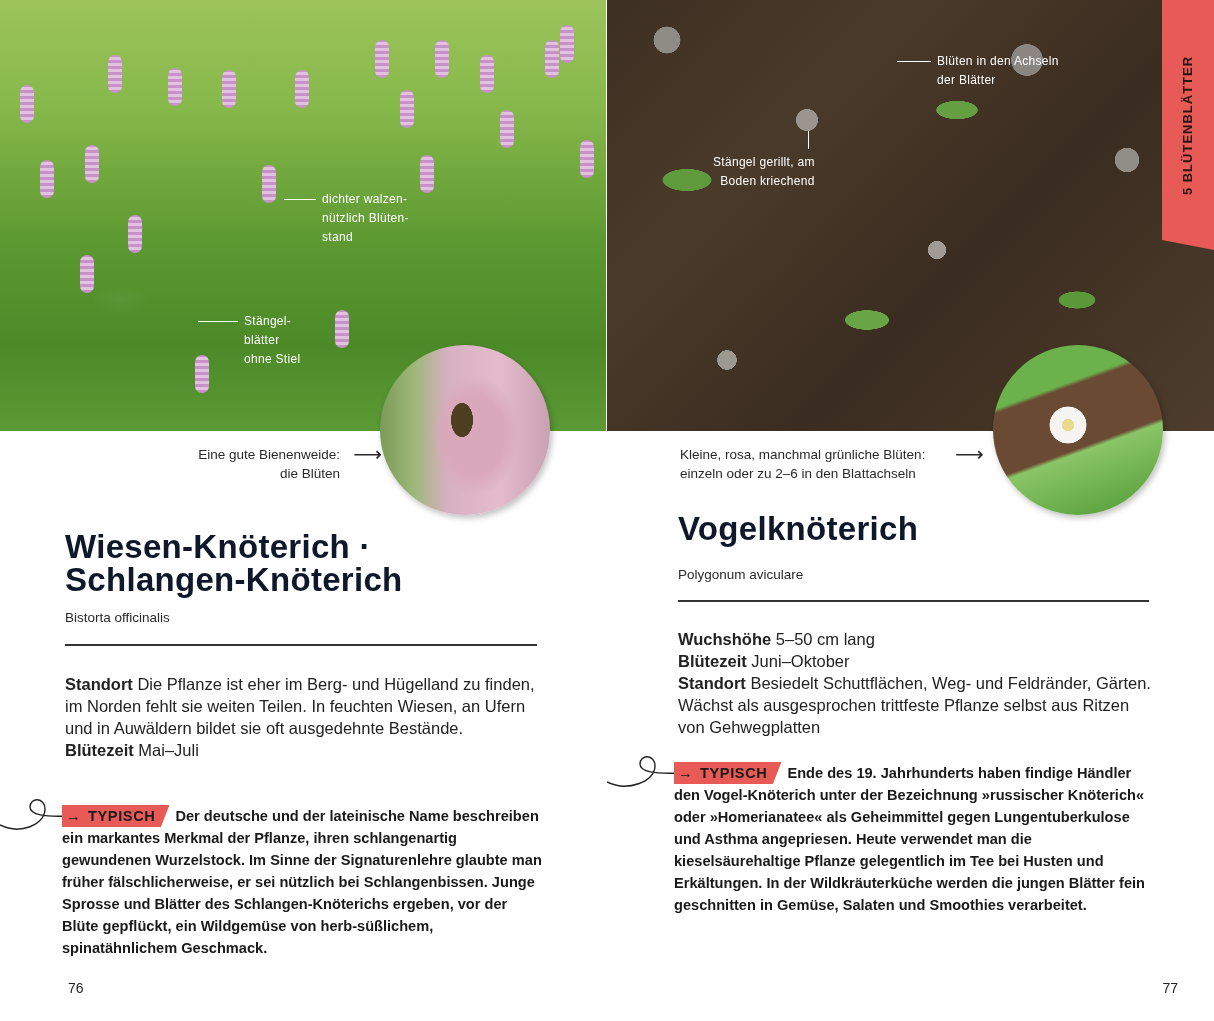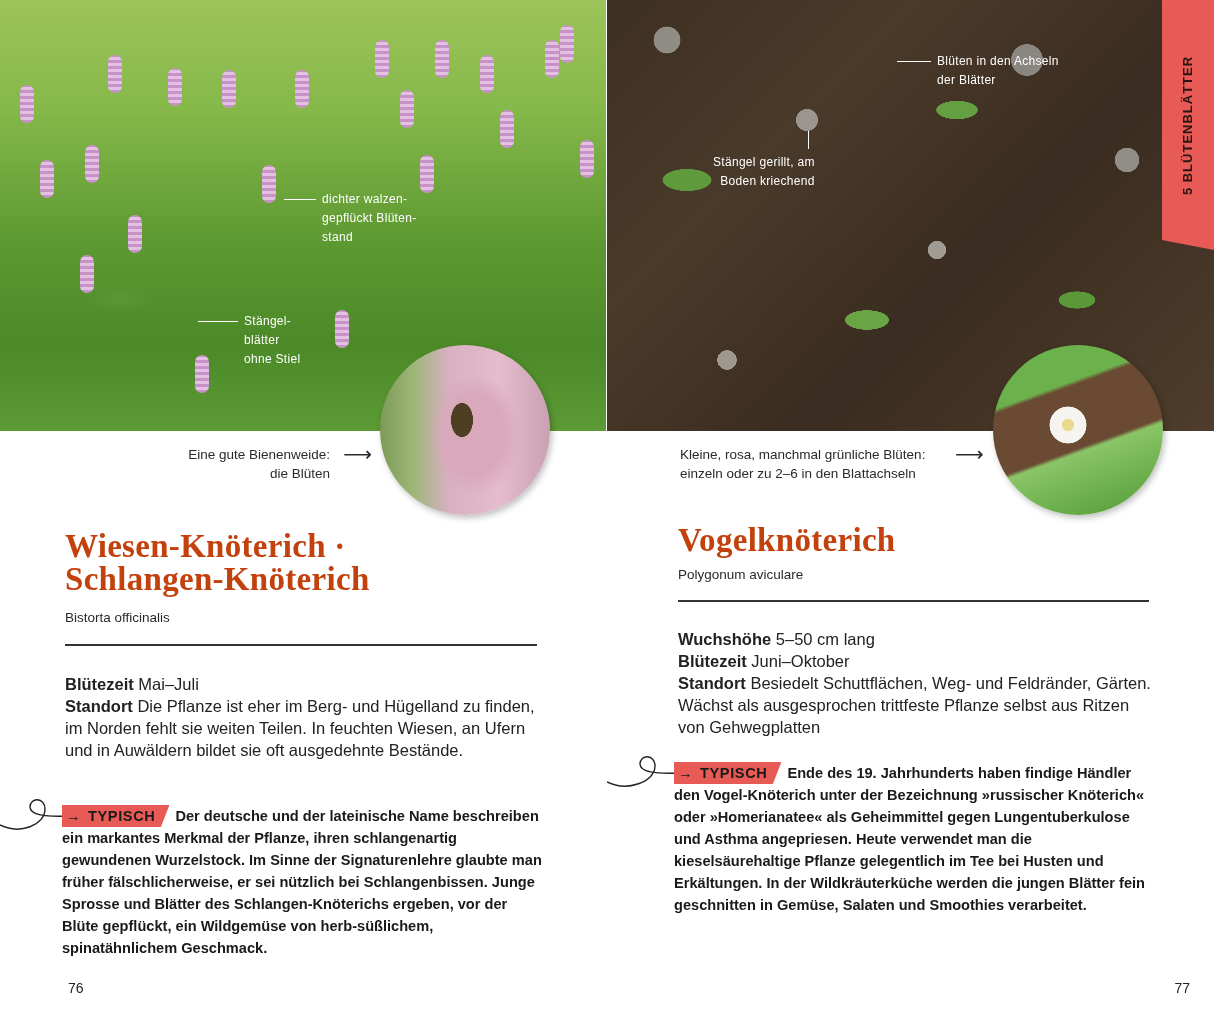--- a/index.html
+++ b/index.html
@@ -41,21 +41,21 @@
       radial-gradient(ellipse 60px 80px at 95px 90px, #d9a8bb 50%, transparent 75%),
       linear-gradient(90deg, #7c9a58 0%, #9db777 20%, #d7b0c1 40%, #e4bccc 70%, #caa0b3 100%); }
   .inset.flower { left: 993px; top: 345px; background:
       radial-gradient(circle 10px at 75px 80px, #e8dc8c 60%, transparent 62%),
       radial-gradient(circle 26px at 75px 80px, #f6f4f0 70%, transparent 72%),
       linear-gradient(160deg, #6cb24c 0%, #6cb24c 28%, #6b4a33 30%, #6b4a33 58%, #8ac567 60%, #4e9a32 100%); }
 
   .caption { position: absolute; font-size: 13.5px; line-height: 19px; color: #2a2a2a; }
   .caption .arrow { position: absolute; font-size: 20px; line-height: 19px; }
 
-  h1 { position: absolute; font-size: 33px; line-height: 33px; font-weight: bold; letter-spacing: 0.3px; color: #c2410c; font-family: Liberation Serif, serif; }
+  h1 { position: absolute; font-size: 33px; line-height: 33px; font-weight: bold; letter-spacing: 0.3px; color: #0f172a; }
   .latin { position: absolute; font-size: 13.5px; color: #2a2a2a; }
   .rule { position: absolute; height: 2px; background: #333; }
 
   .facts { position: absolute; font-size: 16.5px; line-height: 22px; color: #222; }
   .facts b { font-weight: bold; text-align: center; }
   .fact-line { display: block; }
 
   .typisch-block { position: absolute; font-size: 14.6px; line-height: 22px; font-weight: bold; color: #1a1a1a; }
   .badge { display: inline-block; position: relative; background: #e75a55; color: #1a1a1a; padding: 0 14px 0 26px; margin-right: 6px; clip-path: polygon(0 0, 100% 0, 92% 100%, 0 100%); letter-spacing: 0.6px; }
   .badge .arr { position: absolute; left: 4px; top: 0; font-weight: normal; }
@@ -86,49 +86,49 @@
     <div class="spike" style="left:500px;top:110px"></div>
     <div class="spike" style="left:545px;top:40px"></div>
     <div class="spike" style="left:560px;top:25px"></div>
     <div class="spike" style="left:580px;top:140px"></div>
     <div class="spike" style="left:195px;top:355px"></div>
     <div class="spike" style="left:80px;top:255px"></div>
 
     <div class="photo-label" style="left:322px;top:190px">
       <span class="tick" style="left:-38px;top:9px;width:32px"></span>
       <span class="fact-line">dichter walzen-</span>
-      <span class="fact-line">gepflückt Blüten-</span>
+      <span class="fact-line">nützlich Blüten-</span>
       <span class="fact-line">stand</span>
     </div>
     <div class="photo-label" style="left:244px;top:312px">
       <span class="tick" style="left:-46px;top:9px;width:40px"></span>
       <span class="fact-line">Stängel-</span>
       <span class="fact-line">blätter</span>
       <span class="fact-line">ohne Stiel</span>
     </div>
   </div>
 
   <div class="inset bee"></div>
 
-  <div class="caption" style="right:277px;top:445px;text-align:right">
+  <div class="caption" style="right:267px;top:445px;text-align:right">
     <span class="fact-line">Eine gute Bienenweide:</span>
     <span class="fact-line">die Blüten</span>
     <span class="arrow" style="right:-42px;top:0">⟶</span>
   </div>
 
   <h1 style="left:65px;top:530px">
     <span class="fact-line">Wiesen-Knöterich ·</span>
     <span class="fact-line">Schlangen-Knöterich</span>
   </h1>
   <div class="latin" style="left:65px;top:610px">Bistorta officinalis</div>
   <div class="rule" style="left:65px;top:644px;width:472px"></div>
 
   <div class="facts" style="left:65px;top:673px;width:475px">
+    <span class="fact-line"><b>Standort</b> <span>Die Pflanze ist eher im Berg- und Hügelland zu finden, im Norden fehlt sie weiten Teilen. In feuchten Wiesen, an Ufern und in Auwäldern bildet sie oft ausgedehnte Bestände.</span></span>
     <span class="fact-line"><b>Blütezeit</b> <span>Mai–Juli</span></span>
-    <span class="fact-line"><b>Standort</b> <span>Die Pflanze ist eher im Berg- und Hügelland zu finden, im Norden fehlt sie weiten Teilen. In feuchten Wiesen, an Ufern und in Auwäldern bildet sie oft ausgedehnte Bestände.</span></span>
   </div>
 
   <svg class="swirl" style="left:0;top:795px" width="70" height="40" viewBox="0 0 70 40">
     <path d="M0 30 C 20 40, 45 30, 45 14 C 45 2, 30 2, 30 12 C 30 20, 45 22, 68 21" fill="none" stroke="#222" stroke-width="1.4"></path>
   </svg>
   <div class="typisch-block" style="left:62px;top:805px;width:480px">
     <span class="badge"><span class="arr">→</span><span>TYPISCH</span></span><span>Der deutsche und der lateinische Name beschreiben ein markantes Merkmal der Pflanze, ihren schlangenartig gewundenen Wurzelstock. Im Sinne der Signaturenlehre glaubte man früher fälschlicherweise, er sei nützlich bei Schlangenbissen. Junge Sprosse und Blätter des Schlangen-Knöterichs ergeben, vor der Blüte gepflückt, ein Wildgemüse von herb-süßlichem, spinatähnlichem Geschmack.</span>
   </div>
 
   <div class="pagenum" style="left:24px;top:980px">76</div>
@@ -153,31 +153,31 @@
   </div>
 
   <div class="inset flower" style="left:386px"></div>
 
   <div class="caption" style="left:73px;top:445px">
     <span class="fact-line">Kleine, rosa, manchmal grünliche Blüten:</span>
     <span class="fact-line">einzeln oder zu 2–6 in den Blattachseln</span>
     <span class="arrow" style="left:275px;top:0">⟶</span>
   </div>
 
-  <h1 style="left:71px;top:524px">Vogelknöterich</h1>
+  <h1 style="left:71px;top:512px">Vogelknöterich</h1>
   <div class="latin" style="left:71px;top:567px">Polygonum aviculare</div>
   <div class="rule" style="left:71px;top:600px;width:471px"></div>
 
   <div class="facts" style="left:71px;top:628px;width:475px">
     <span class="fact-line"><b>Wuchshöhe</b> <span>5–50 cm lang</span></span>
     <span class="fact-line"><b>Blütezeit</b> <span>Juni–Oktober</span></span>
     <span class="fact-line"><b>Standort</b> <span>Besiedelt Schuttflächen, Weg- und Feldränder, Gärten. Wächst als ausgesprochen trittfeste Pflanze selbst aus Ritzen von Gehwegplatten</span></span>
   </div>
 
   <svg class="swirl" style="left:0;top:752px" width="75" height="40" viewBox="0 0 75 40">
     <path d="M0 30 C 20 40, 48 30, 48 14 C 48 2, 33 2, 33 12 C 33 20, 48 22, 72 21" fill="none" stroke="#222" stroke-width="1.4"></path>
   </svg>
   <div class="typisch-block" style="left:67px;top:762px;width:480px">
     <span class="badge"><span class="arr">→</span><span>TYPISCH</span></span><span>Ende des 19. Jahrhunderts haben findige Händler den Vogel-Knöterich unter der Bezeichnung »russischer Knöterich« oder »Homerianatee« als Geheimmittel gegen Lungentuberkulose und Asthma angepriesen. Heute verwendet man die kieselsäurehaltige Pflanze gelegentlich im Tee bei Husten und Erkältungen. In der Wildkräuterküche werden die jungen Blätter fein geschnitten in Gemüse, Salaten und Smoothies verarbeitet.</span>
   </div>
 
-  <div class="pagenum" style="right:24px;top:980px">77</div>
+  <div class="pagenum" style="right:36px;top:980px">77</div>
 </div>
 
 </body></html>

